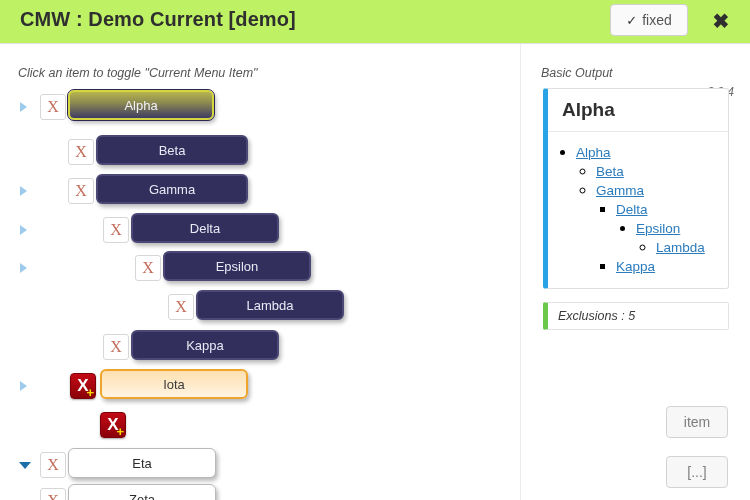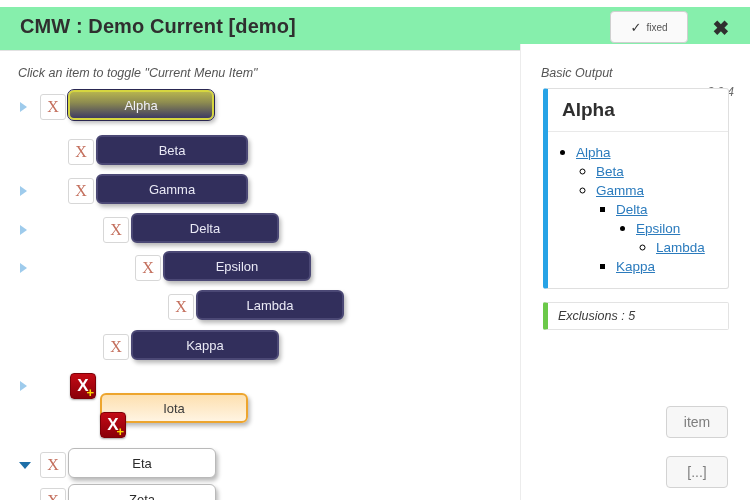--- a/index.html
+++ b/index.html
@@ -12,24 +12,24 @@
   }
   #app {
     position: relative;
     width: 750px; height: 500px;
     background: #ffffff;
   }
 
   
   .header {
     position: absolute;
-    left: 0; top: 7px;
+    left: 0; top: 0;
     width: 750px; height: 44px;
     border-bottom: 1px solid #e2e2e2;
-    background: #86efac;
+    background: #bef264;
   }
   .header-title {
     position: absolute;
     left: 20px; top: 8px;
     font-size: 20px;
     font-weight: bold;
     color: #2f2f2f;
     letter-spacing: 0.1px;
     white-space: nowrap;
   }
@@ -45,21 +45,21 @@
     justify-content: center;
     gap: 5px;
     cursor: pointer;
   }
   .fixed-btn .tick {
     font-size: 13px;
     color: #333;
     line-height: 1;
   }
   .fixed-btn .lbl {
-    font-size: 10px;
+    font-size: 14px;
     color: #555;
   }
   .close-btn {
     position: absolute;
     right: 16px; top: 8px;
     width: 26px; height: 26px;
     display: flex;
     align-items: center;
     justify-content: center;
     cursor: pointer;
@@ -332,21 +332,21 @@
         </div>
         <div class="row" style="top: 240px; width: 520px;">
           <div class="xbox" style="left: 103px;">X</div>
           <div class="item dark" style="left: 131px; width: 148px;">
             <span>Kappa</span>
           </div>
         </div>
         <div class="row" style="top: 279px; width: 520px;">
           <div class="tri"></div>
           <div class="xbox badge" style="left: 70px;">X<span class="plus">+</span></div>
-          <div class="item amber" style="left: 100px; width: 148px; margin-top: 24px;">
+          <div class="item amber" style="left: 100px; width: 148px;">
             <span>Iota</span>
           </div>
         </div>
         <div class="row" style="top: 318px; width: 520px;">
           <div class="xbox badge" style="left: 100px;">X<span class="plus">+</span></div>
         </div>
         <div class="row" style="top: 358px; width: 520px;">
           <div class="tri down"></div>
           <div class="xbox" style="left: 40px;">X</div>
           <div class="item plain" style="left: 68px; width: 148px;">

